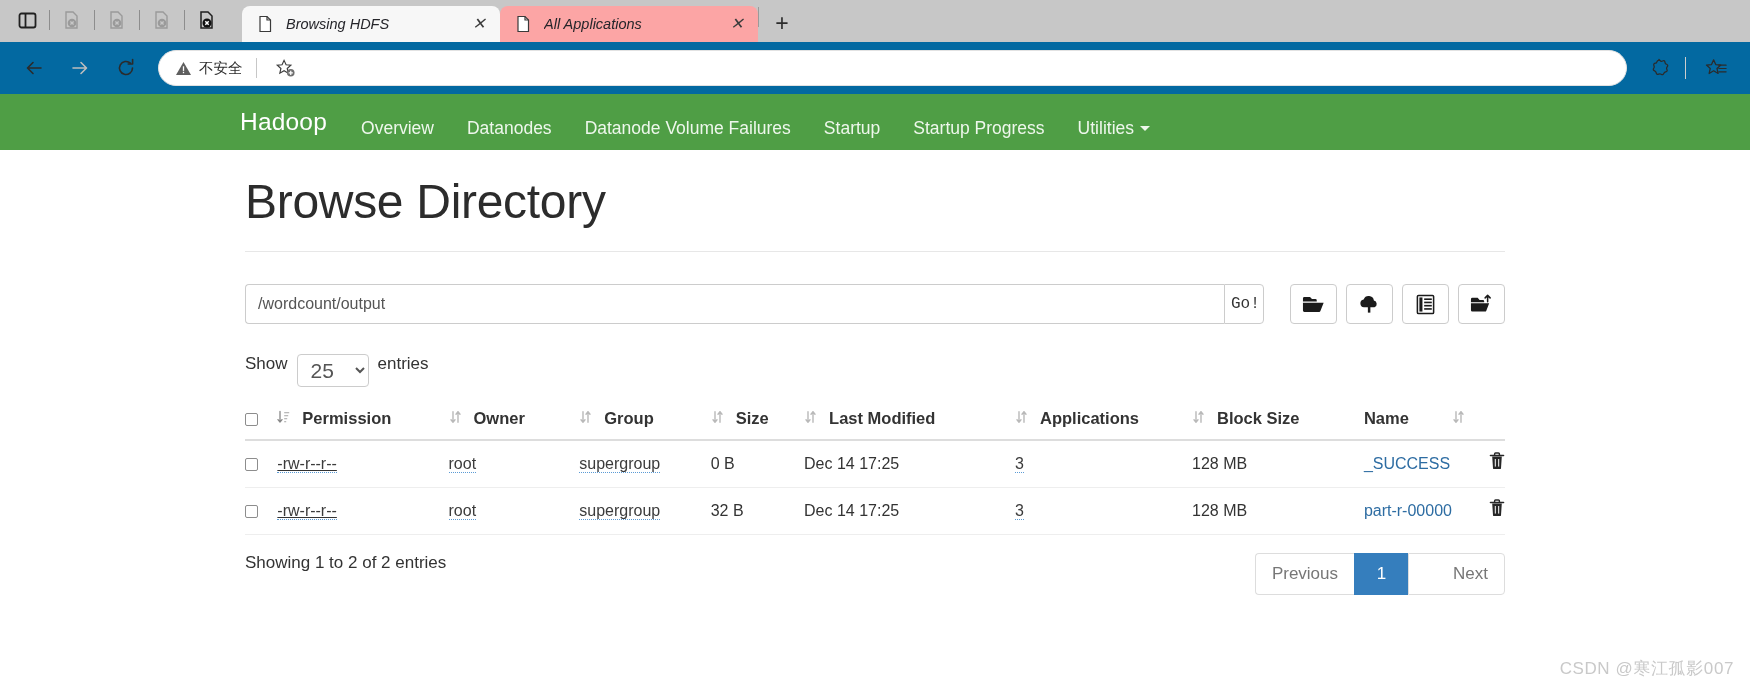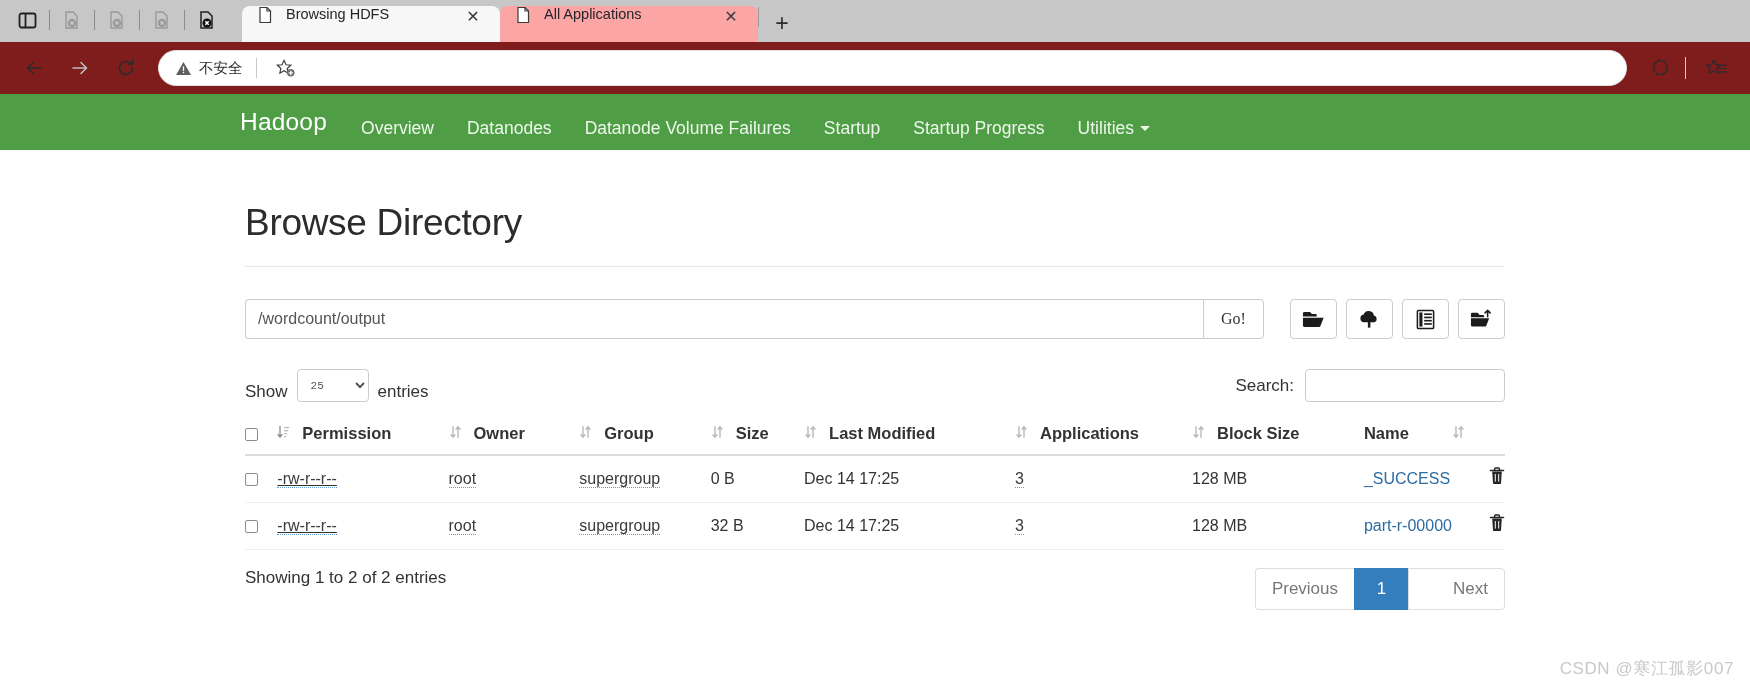--- a/index.html
+++ b/index.html
@@ -34,25 +34,27 @@
   }
   .tool-sep {
     width: 1px; height: 20px; background: #8d8d8d; margin: 0 1px;
   }
 
   .tab {
     height: 36px;
     min-width: 258px;
     max-width: 258px;
     display: flex;
+    align-items: center;
     border-radius: 8px 8px 0 0;
-    padding: 0 16px 0 14px;
+    padding: 0 10px 0 14px;
     font-size: 14.5px;
     color: #25252a;
     position: relative;
+    font-style: italic;
   }
   .tab.active { background: #f7f7f7; }
   .tab.inactive { background: #fca5a5; }
   .tab .favicon { width: 18px; height: 18px; flex: 0 0 18px; margin-right: 12px; }
   .tab .title {
     flex: 1 1 auto;
     white-space: nowrap;
     overflow: hidden;
     text-overflow: ellipsis;
     font-size: 14.5px;
@@ -66,21 +68,21 @@
   .newtab {
     width: 34px; height: 34px;
     display: flex; align-items: center; justify-content: center;
     font-size: 23px; color: #2b2b2b;
     margin-bottom: 2px; margin-left: 6px;
     font-weight: 300;
   }
 
   .toolbar {
     height: 52px;
-    background: #7f1d1d;
+    background: #0369a1;
     display: flex;
     align-items: center;
     padding: 0 14px;
   }
   .navbtn {
     width: 40px; height: 40px;
     display: flex; align-items: center; justify-content: center;
     margin-right: 6px;
     color: #2b2b2b;
   }
@@ -153,24 +155,24 @@
     border-right: 5px solid transparent;
     border-top: 5px solid #eef7ec;
     margin-left: 6px;
     vertical-align: middle;
   }
 
   .container {
     padding: 0 245px 0 245px;
   }
   h1.title {
-    font-size: 37px;
+    font-size: 48px;
     font-weight: 400;
     color: #2c2c2c;
-    margin: 52px 0 22px 0;
+    margin: 24px 0 22px 0;
     letter-spacing: -0.3px;
   }
   .hr { height: 1px; background: #e7e7e7; margin-bottom: 32px; }
 
   .pathrow { display: flex; align-items: center; }
   .input-group {
     flex: 1 1 auto;
     display: flex;
     height: 40px;
   }
@@ -180,58 +182,58 @@
     border-right: none;
     border-radius: 4px 0 0 4px;
     padding: 0 12px;
     font-size: 16px;
     color: #555555;
     font-family: "Liberation Sans", sans-serif;
     outline: none;
     background: #fff;
   }
   .go-btn {
-    width: 61px;
+    width: 40px;
     border: 1px solid #cccccc;
     background: #ffffff;
     border-radius: 0 4px 4px 0;
     font-size: 16px;
     color: #333333;
-    font-family: Liberation Serif, serif;
+    font-family: Liberation Mono, monospace;
     cursor: pointer;
   }
   .iconbar { display: flex; margin-left: 26px; }
   .iconbtn {
     width: 47px; height: 40px;
     border: 1px solid #cccccc;
     border-radius: 4px;
     background: #ffffff;
     margin-right: 9px;
     display: flex; align-items: center; justify-content: center;
     cursor: pointer;
   }
   .iconbtn:last-child { margin-right: 0; }
 
   .tablecontrols {
     display: flex;
     align-items: center;
     justify-content: space-between;
     margin-top: 30px;
   }
-  .showentries { display: flex; align-items: flex-end; font-size: 17px; color: #333; }
+  .showentries { display: flex; align-items: flex-start; font-size: 17px; color: #333; }
   .showentries select {
     margin: 0 9px;
     height: 33px;
     width: 72px;
     border: 1px solid #cccccc;
     border-radius: 4px;
-    font-size: 11px;
+    font-size: 21px;
     color: #555;
     padding-left: 9px;
-    font-family: Liberation Mono, monospace;
+    font-family: Liberation Sans, sans-serif;
     background: #fff;
   }
   .searchbox { display: flex; align-items: center; font-size: 17px; color: #333; }
   .searchbox input {
     margin-left: 11px;
     height: 33px;
     width: 200px;
     border: 1px solid #cccccc;
     border-radius: 4px;
     padding: 0 8px;
@@ -519,24 +521,20 @@
       <div class="tablecontrols">
         <div class="showentries">
           <span>Show</span>
           <select>
             <option>25</option>
             <option>50</option>
             <option>100</option>
           </select>
           <span>entries</span>
         </div>
-        <div class="searchbox">
-          <span>Search:</span>
-          <input type="text" value="" style="">
-        </div>
       </div>
 
       <table class="files">
         <thead>
           <tr>
             <th class="col-chk">
               <span class="cbx"></span>
             </th>
             <th class="col-perm">
               <span class="th-inner">

